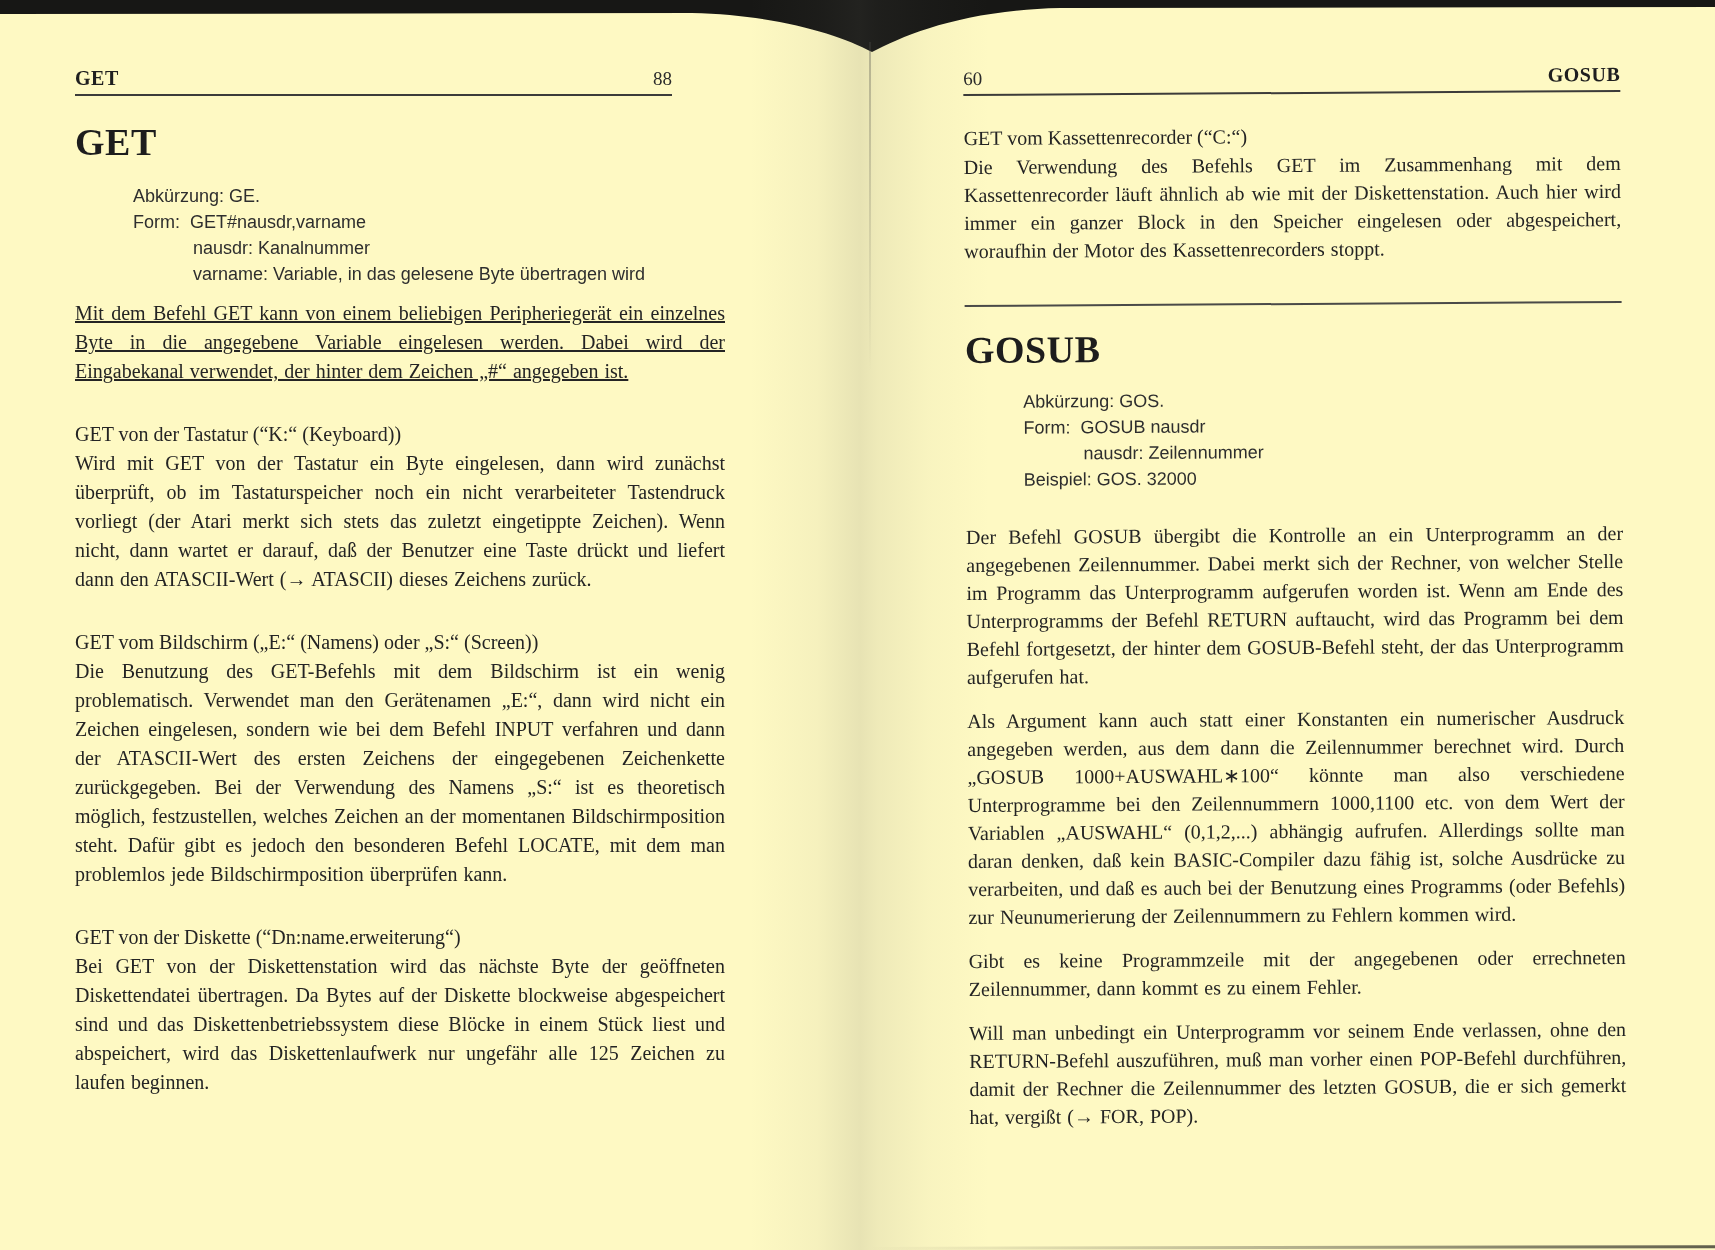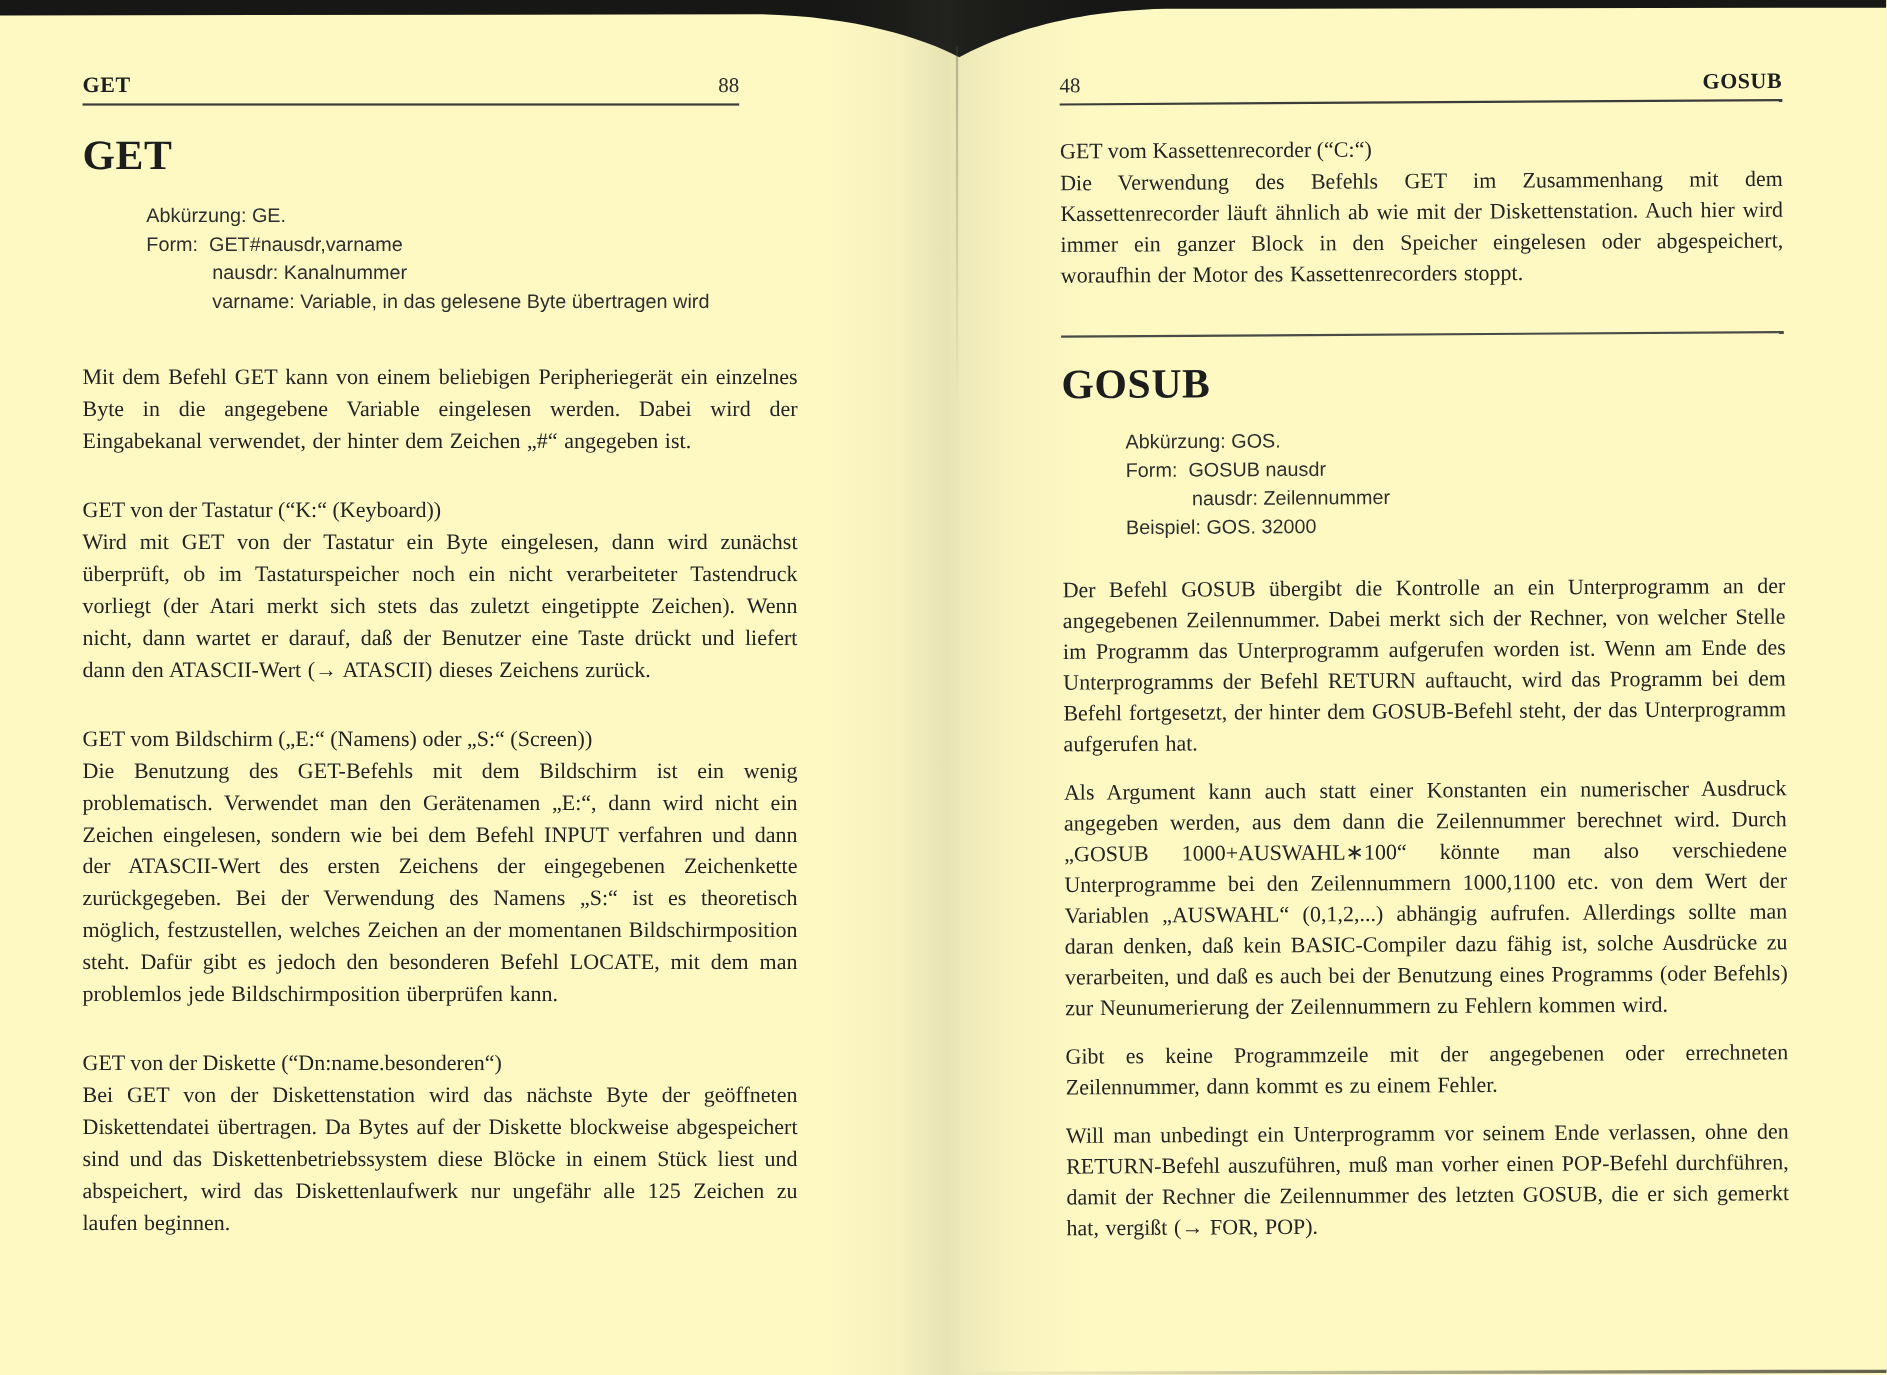--- a/index.html
+++ b/index.html
@@ -58,21 +58,21 @@
     font-family:"Liberation Sans",sans-serif;
     font-size:18px;line-height:26px;color:#2e2e2e;
     white-space:pre-wrap;
   }
   .spec-line.indent{padding-left:60px;}
 
   .body-para,.section-body{
     margin:0;font-size:20px;line-height:29px;text-align:justify;
     word-spacing:1px;color:#242424;
   }
-  .intro{margin-top:42px;}
+  .intro{margin-top:12px;text-decoration:underline;}
   .entry-section{margin-top:34px;}
   .entry-section.first{margin-top:28px;}
   .section-heading{font-size:20px;line-height:29px;color:#242424;}
   .page-right .section-body,.page-right .body-para{line-height:28px;}
 
   .entry-divider{
     border:none;border-top:2px solid #4a4a48;margin:40px 0 0 0;width:657px;
   }
   .page-right h1.entry-title{margin-top:24px;}
   .page-right .spec{margin-top:18px;}
@@ -107,29 +107,29 @@
     <div>
         <section class="entry-section">
         <div class="section-heading">GET von der Tastatur (“K:“ (Keyboard))</div>
         <p class="section-body">Wird mit GET von der Tastatur ein Byte eingelesen, dann wird zunächst überprüft, ob im Tastaturspeicher noch ein nicht verarbeiteter Tastendruck vorliegt (der Atari merkt sich stets das zuletzt eingetippte Zeichen). Wenn nicht, dann wartet er darauf, daß der Benutzer eine Taste drückt und liefert dann den ATASCII-Wert (→ ATASCII) dieses Zeichens zurück.</p>
       </section>
         <section class="entry-section">
         <div class="section-heading">GET vom Bildschirm („E:“ (Namens) oder „S:“ (Screen))</div>
         <p class="section-body">Die Benutzung des GET-Befehls mit dem Bildschirm ist ein wenig problematisch. Verwendet man den Gerätenamen „E:“, dann wird nicht ein Zeichen eingelesen, sondern wie bei dem Befehl INPUT verfahren und dann der ATASCII-Wert des ersten Zeichens der eingegebenen Zeichenkette zurückgegeben. Bei der Verwendung des Namens „S:“ ist es theoretisch möglich, festzustellen, welches Zeichen an der momentanen Bildschirmposition steht. Dafür gibt es jedoch den besonderen Befehl LOCATE, mit dem man problemlos jede Bildschirmposition überprüfen kann.</p>
       </section>
         <section class="entry-section">
-        <div class="section-heading">GET von der Diskette (“Dn:name.besonderen“)</div>
+        <div class="section-heading">GET von der Diskette (“Dn:name.erweiterung“)</div>
         <p class="section-body">Bei GET von der Diskettenstation wird das nächste Byte der geöffneten Diskettendatei übertragen. Da Bytes auf der Diskette blockweise abgespeichert sind und das Diskettenbetriebssystem diese Blöcke in einem Stück liest und abspeichert, wird das Diskettenlaufwerk nur ungefähr alle 125 Zeichen zu laufen beginnen.</p>
       </section>
       </div>
   </div>
 
   <div class="page page-right">
     <div class="pg-header">
-      <span class="pg-number">48</span>
+      <span class="pg-number">60</span>
       <span class="pg-header-title">GOSUB</span>
     </div>
 
     <section class="entry-section first">
       <div class="section-heading">GET vom Kassettenrecorder (“C:“)</div>
       <p class="section-body">Die Verwendung des Befehls GET im Zusammenhang mit dem Kassettenrecorder läuft ähnlich ab wie mit der Diskettenstation. Auch hier wird immer ein ganzer Block in den Speicher eingelesen oder abgespeichert, woraufhin der Motor des Kassettenrecorders stoppt.</p>
     </section>
 
     <hr class="entry-divider">
 

